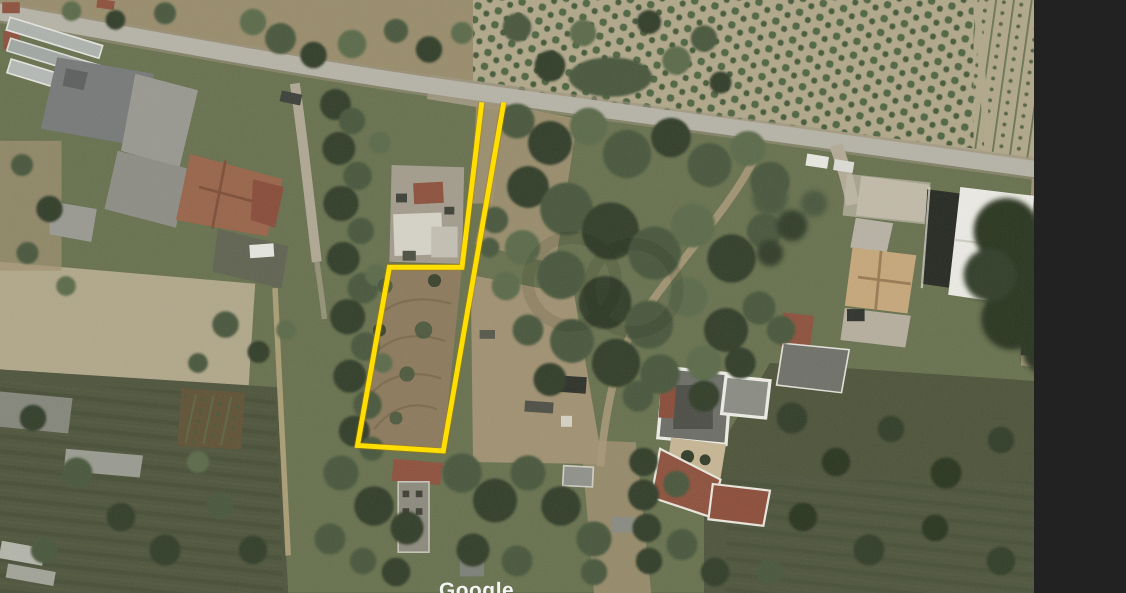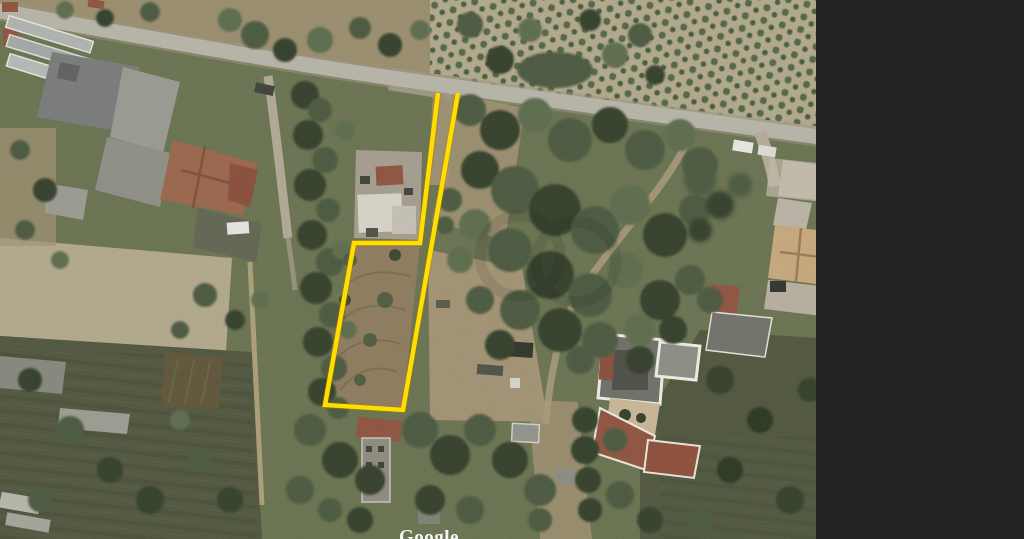--- a/index.html
+++ b/index.html
@@ -1,17 +1,17 @@
 <!DOCTYPE html>
 <html style="--parcel-outline: #ffde00; --road: #b8b5a9; --soil-light: #b3a98c; --soil-mid: #a29272; --parcel-soil: #8d7a5c; --scrub-dark: #4c523a; --tree-dark: #2f3a26; --tree-mid: #46563a; --roof-orange: #9a6348; --roof-red: #8e4f3b; --roof-beige: #c9a87b; --building-white: #f0efe9;"><head>
 <meta charset="utf-8">
 <style>
   html,body{margin:0;padding:0;background:#222;}
-  #stage{position:relative;width:816px;height:539px;overflow:hidden;
-         font-family:Liberation Serif, serif;}
+  #stage{position:relative;width:940px;height:539px;overflow:hidden;
+         font-family:Liberation Sans, sans-serif;}
   svg{display:block}
   
   .t0{fill:#26301f}.t1{fill:#2f3a26}.t2{fill:#46563a}.t3{fill:#5a6a48}
   .soilL{fill:var(--soil-light,#b3a98c)}
   .soilM{fill:var(--soil-mid,#a29272)}
   .scrub{fill:var(--scrub-dark,#4c523a)}
   .roadF{stroke:var(--road,#b8b5a9)}
   .white-b{fill:var(--building-white,#f0efe9)}
   .roofO{fill:var(--roof-orange,#9a6348)}
   .roofR{fill:var(--roof-red,#8e4f3b)}

